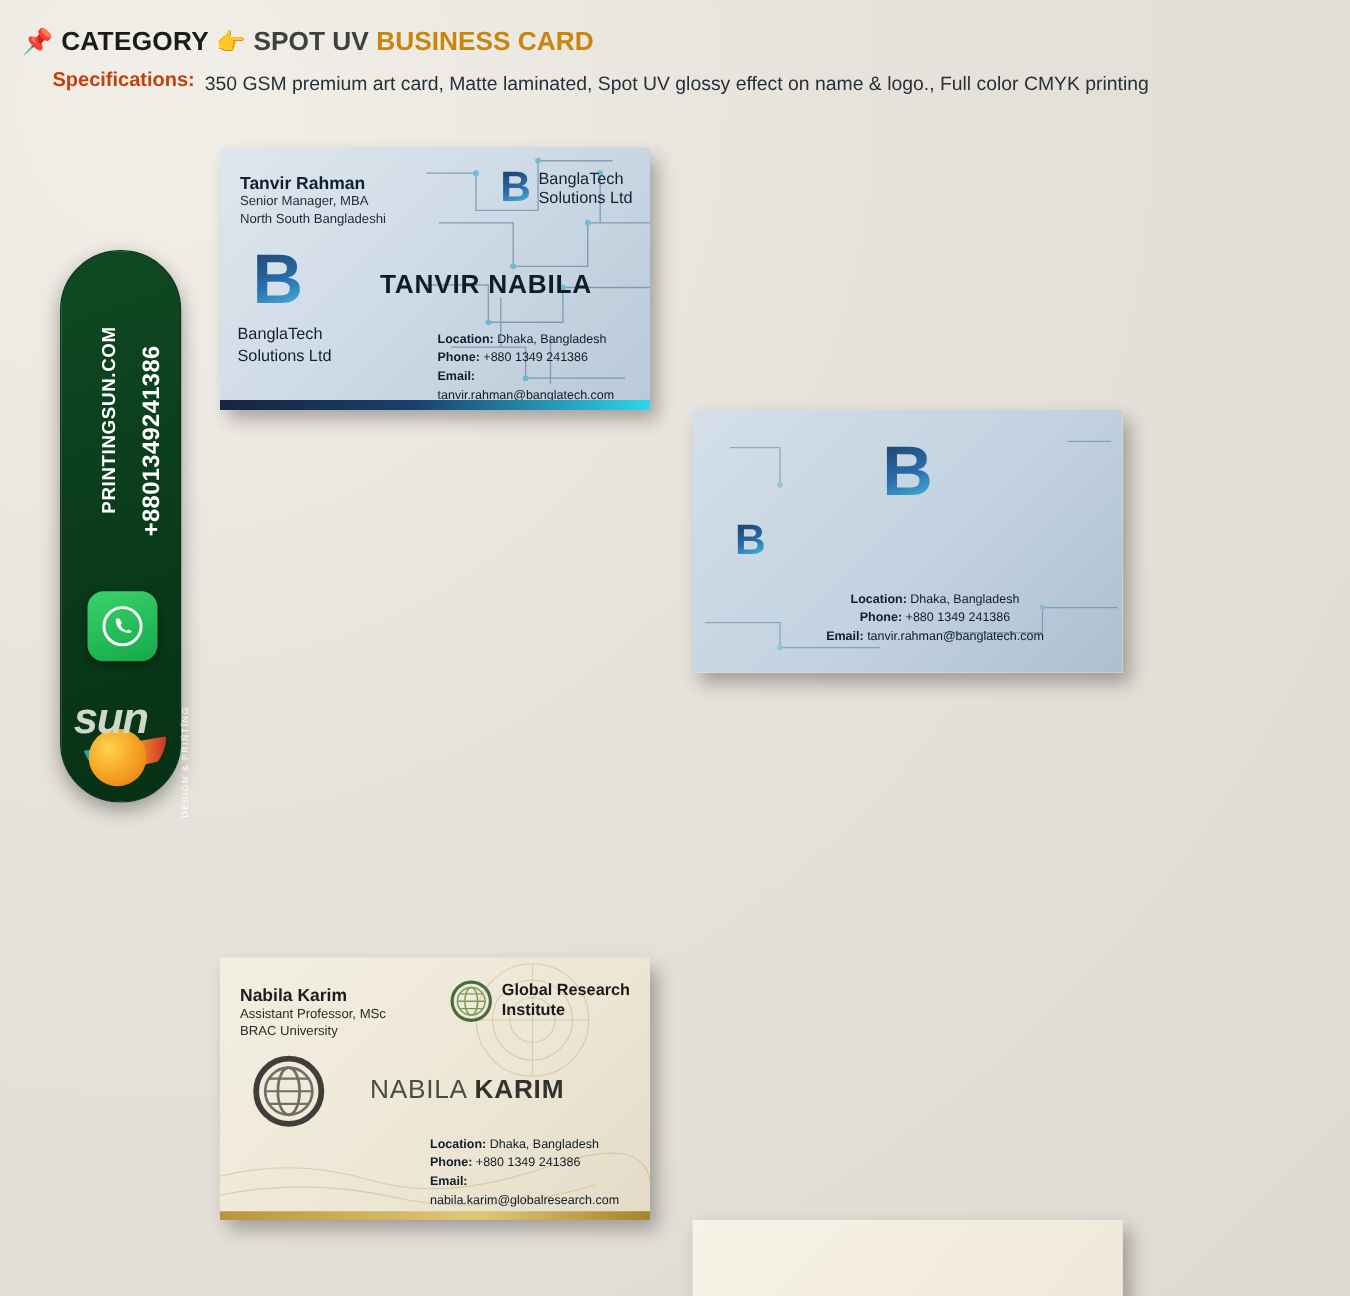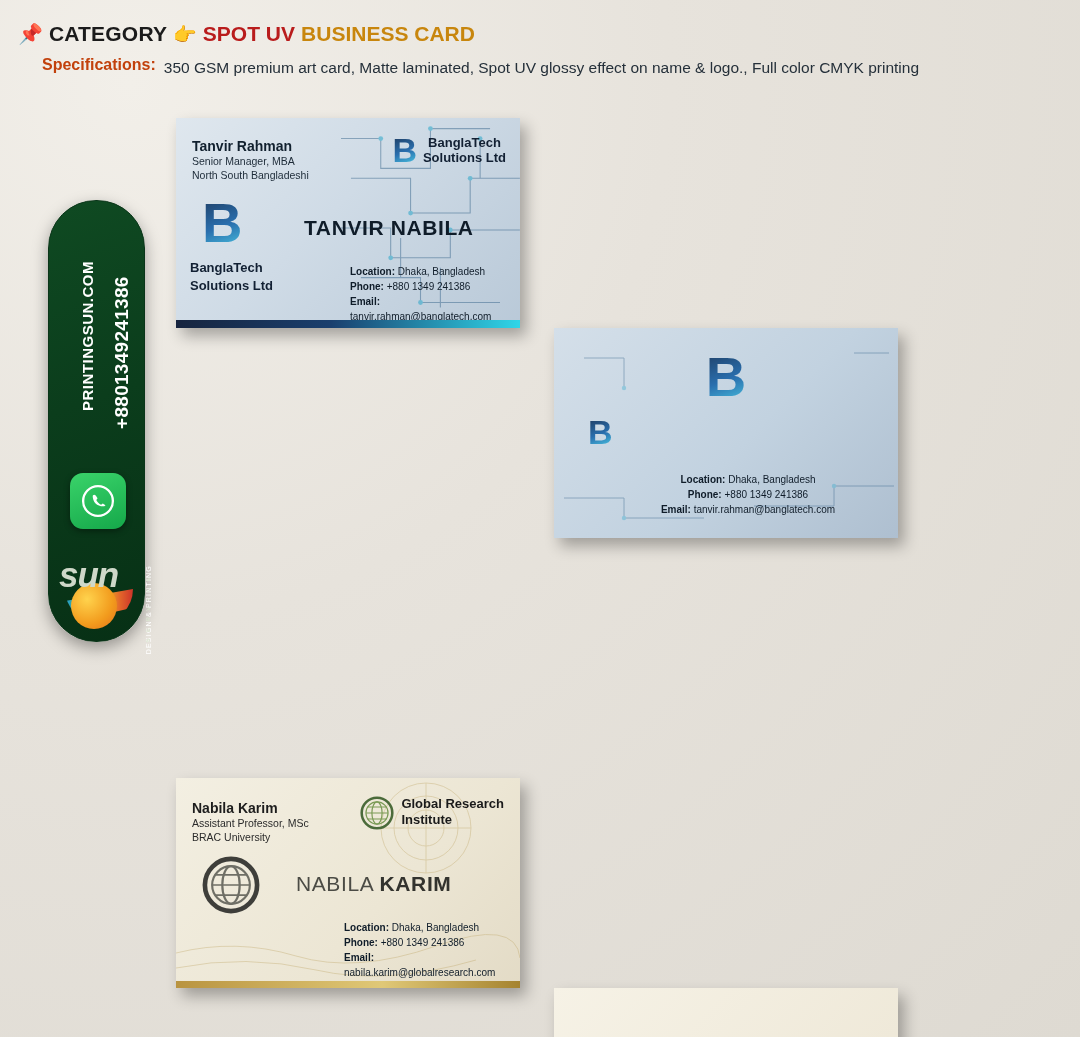--- a/index.html
+++ b/index.html
@@ -18,21 +18,21 @@
       radial-gradient(circle at 12% 8%, #f2efe9 0%, #e7e3dc 40%, #dedad2 100%);
   }
   
   .header { position: absolute; left: 18px; top: 22px; width: 1044px; }
   .cat-line { display: flex; align-items: center; gap: 6px; }
   .pin-icon { font-size: 20px; line-height: 1; }
   .cat-label {
     font-size: 21px; font-weight: bold; color: #1b1b1b; letter-spacing: .2px;
   }
   .hand-icon { font-size: 19px; }
-  .cat-value1 { font-size: 21px; font-weight: bold; color: #b91c1c; }
+  .cat-value1 { font-size: 21px; font-weight: bold; color: #404040; }
   .cat-value2 { font-size: 21px; font-weight: bold; color: #c8860d; }
   .spec-line { display: flex; margin-top: 10px; }
   .spec-label { font-size: 16px; font-weight: bold; color: #c2410c; white-space: nowrap; margin-left: 24px; }
   .spec-text { font-size: 15.5px; color: #25303a; margin-left: 8px; line-height: 1.55; }
   .spec-text .blur { filter: blur(0.4px); opacity: .88; }
 
   
   .banner {
     position: absolute; left: 48px; top: 200px; width: 97px; height: 442px;
     border-radius: 48px;
@@ -93,21 +93,21 @@
   }
 
   
   .grid { position: absolute; left: 176px; top: 118px; }
   .card {
     position: absolute;
     box-shadow: 6px 8px 14px rgba(0,0,0,.30);
     overflow: hidden;
   }
   .row1 { top: 0; }
-  .row2 { top: 240px; }
+  .row2 { top: 228px; }
   .colA { left: 0; width: 344px; height: 210px; }
   .colB { left: 378px; width: 344px; height: 210px; }
 
   
   .tech-front {
     background: linear-gradient(135deg, #dfe7ee 0%, #cfdbe6 45%, #b9c9d8 100%);
     position: relative;
   }
   .tech-front::after {
     content: ""; position: absolute; left: 0; right: 0; bottom: 0; height: 8px;
@@ -123,21 +123,21 @@
   }
   .card-inner { position: relative; width: 100%; height: 100%; padding-left: 24px; }
 
   .nm-name { font-size: 14px; font-weight: bold; color: #11202e; }
   .nm-sub { font-size: 10.5px; color: #1d2b38; line-height: 1.35; }
   .big-name { font-size: 21px; color: #0f1c29; letter-spacing: .6px; }
   .big-name b { font-weight: bold; }
   .contact { font-size: 10px; color: #0f1c29; line-height: 1.5; margin-left: 44px; }
   .contact b { font-weight: bold; }
 
-  .brandname { font-size: 13px; font-weight: bold; color: #122033; line-height: 1.2; text-align: center; }
+  .brandname { font-size: 13px; font-weight: normal; color: #122033; line-height: 1.2; }
 
   
   .bmono {
     font-weight: bold;
     background: linear-gradient(160deg, #1d3557 0%, #2a6fae 55%, #4fd0e8 100%);
     -webkit-background-clip: text; background-clip: text; color: transparent;
     line-height: .95;
   }
   .bmono.lg { font-size: 56px; }
   .bmono.md { font-size: 34px; }

